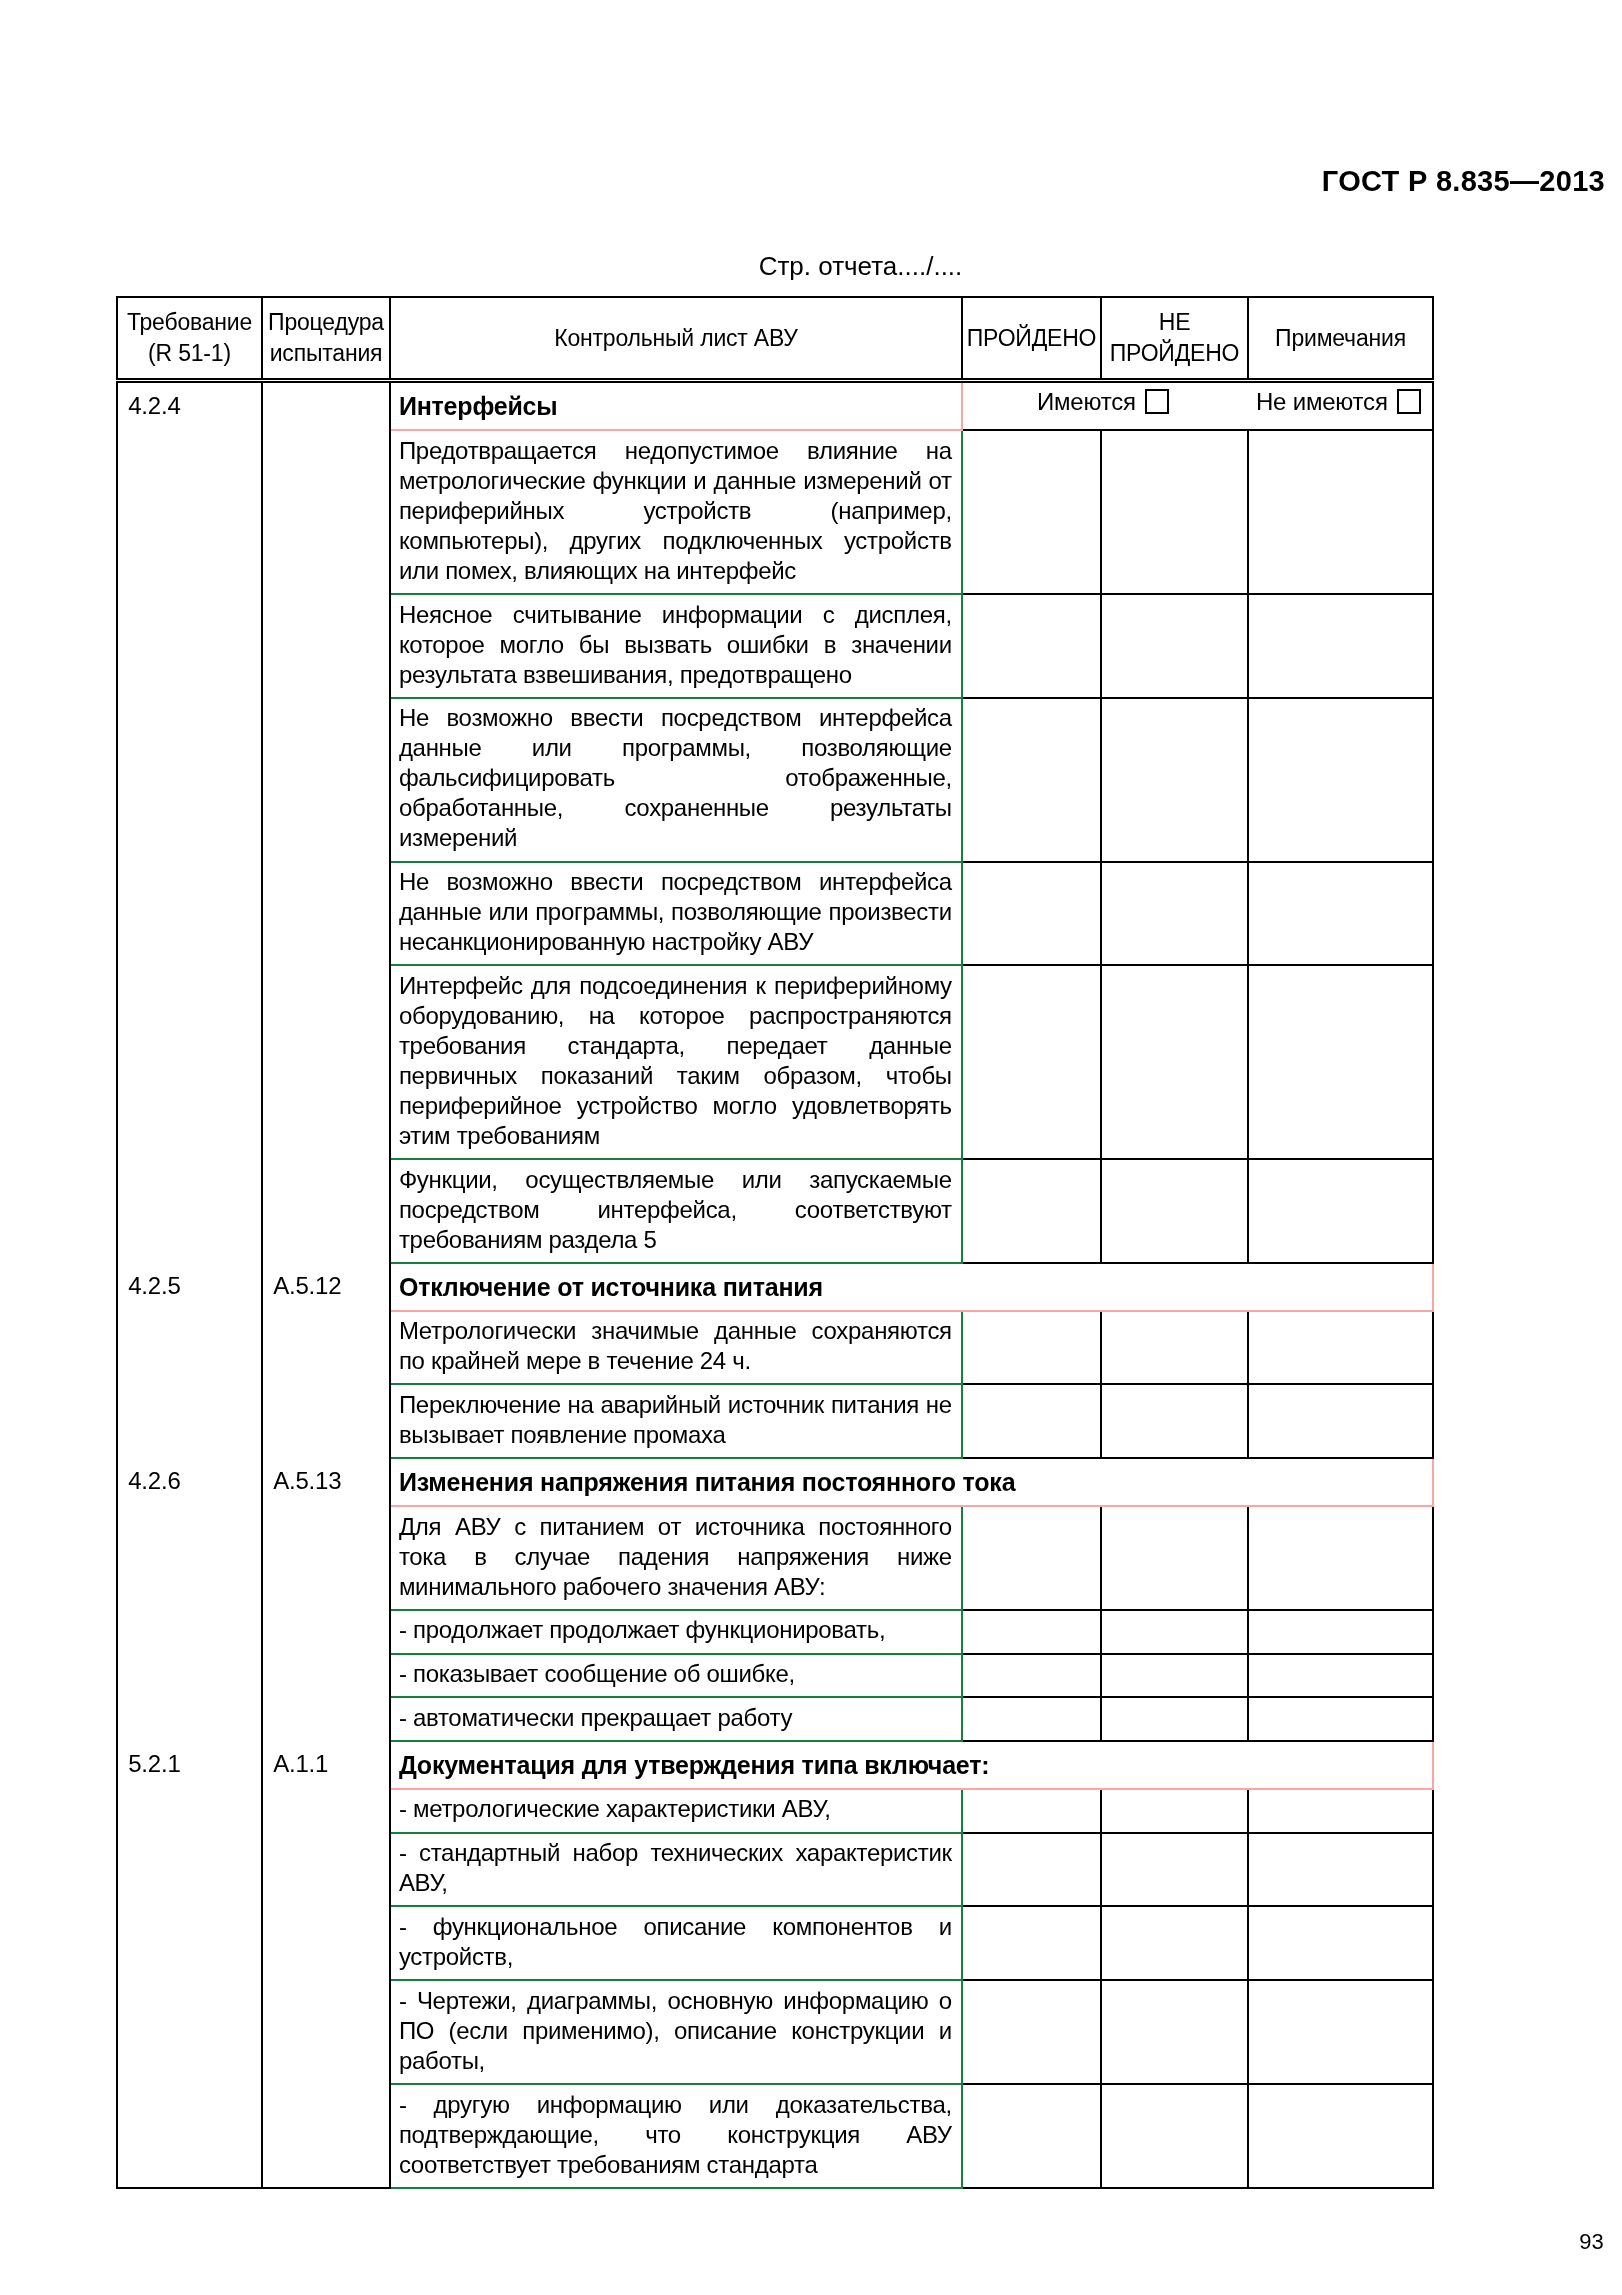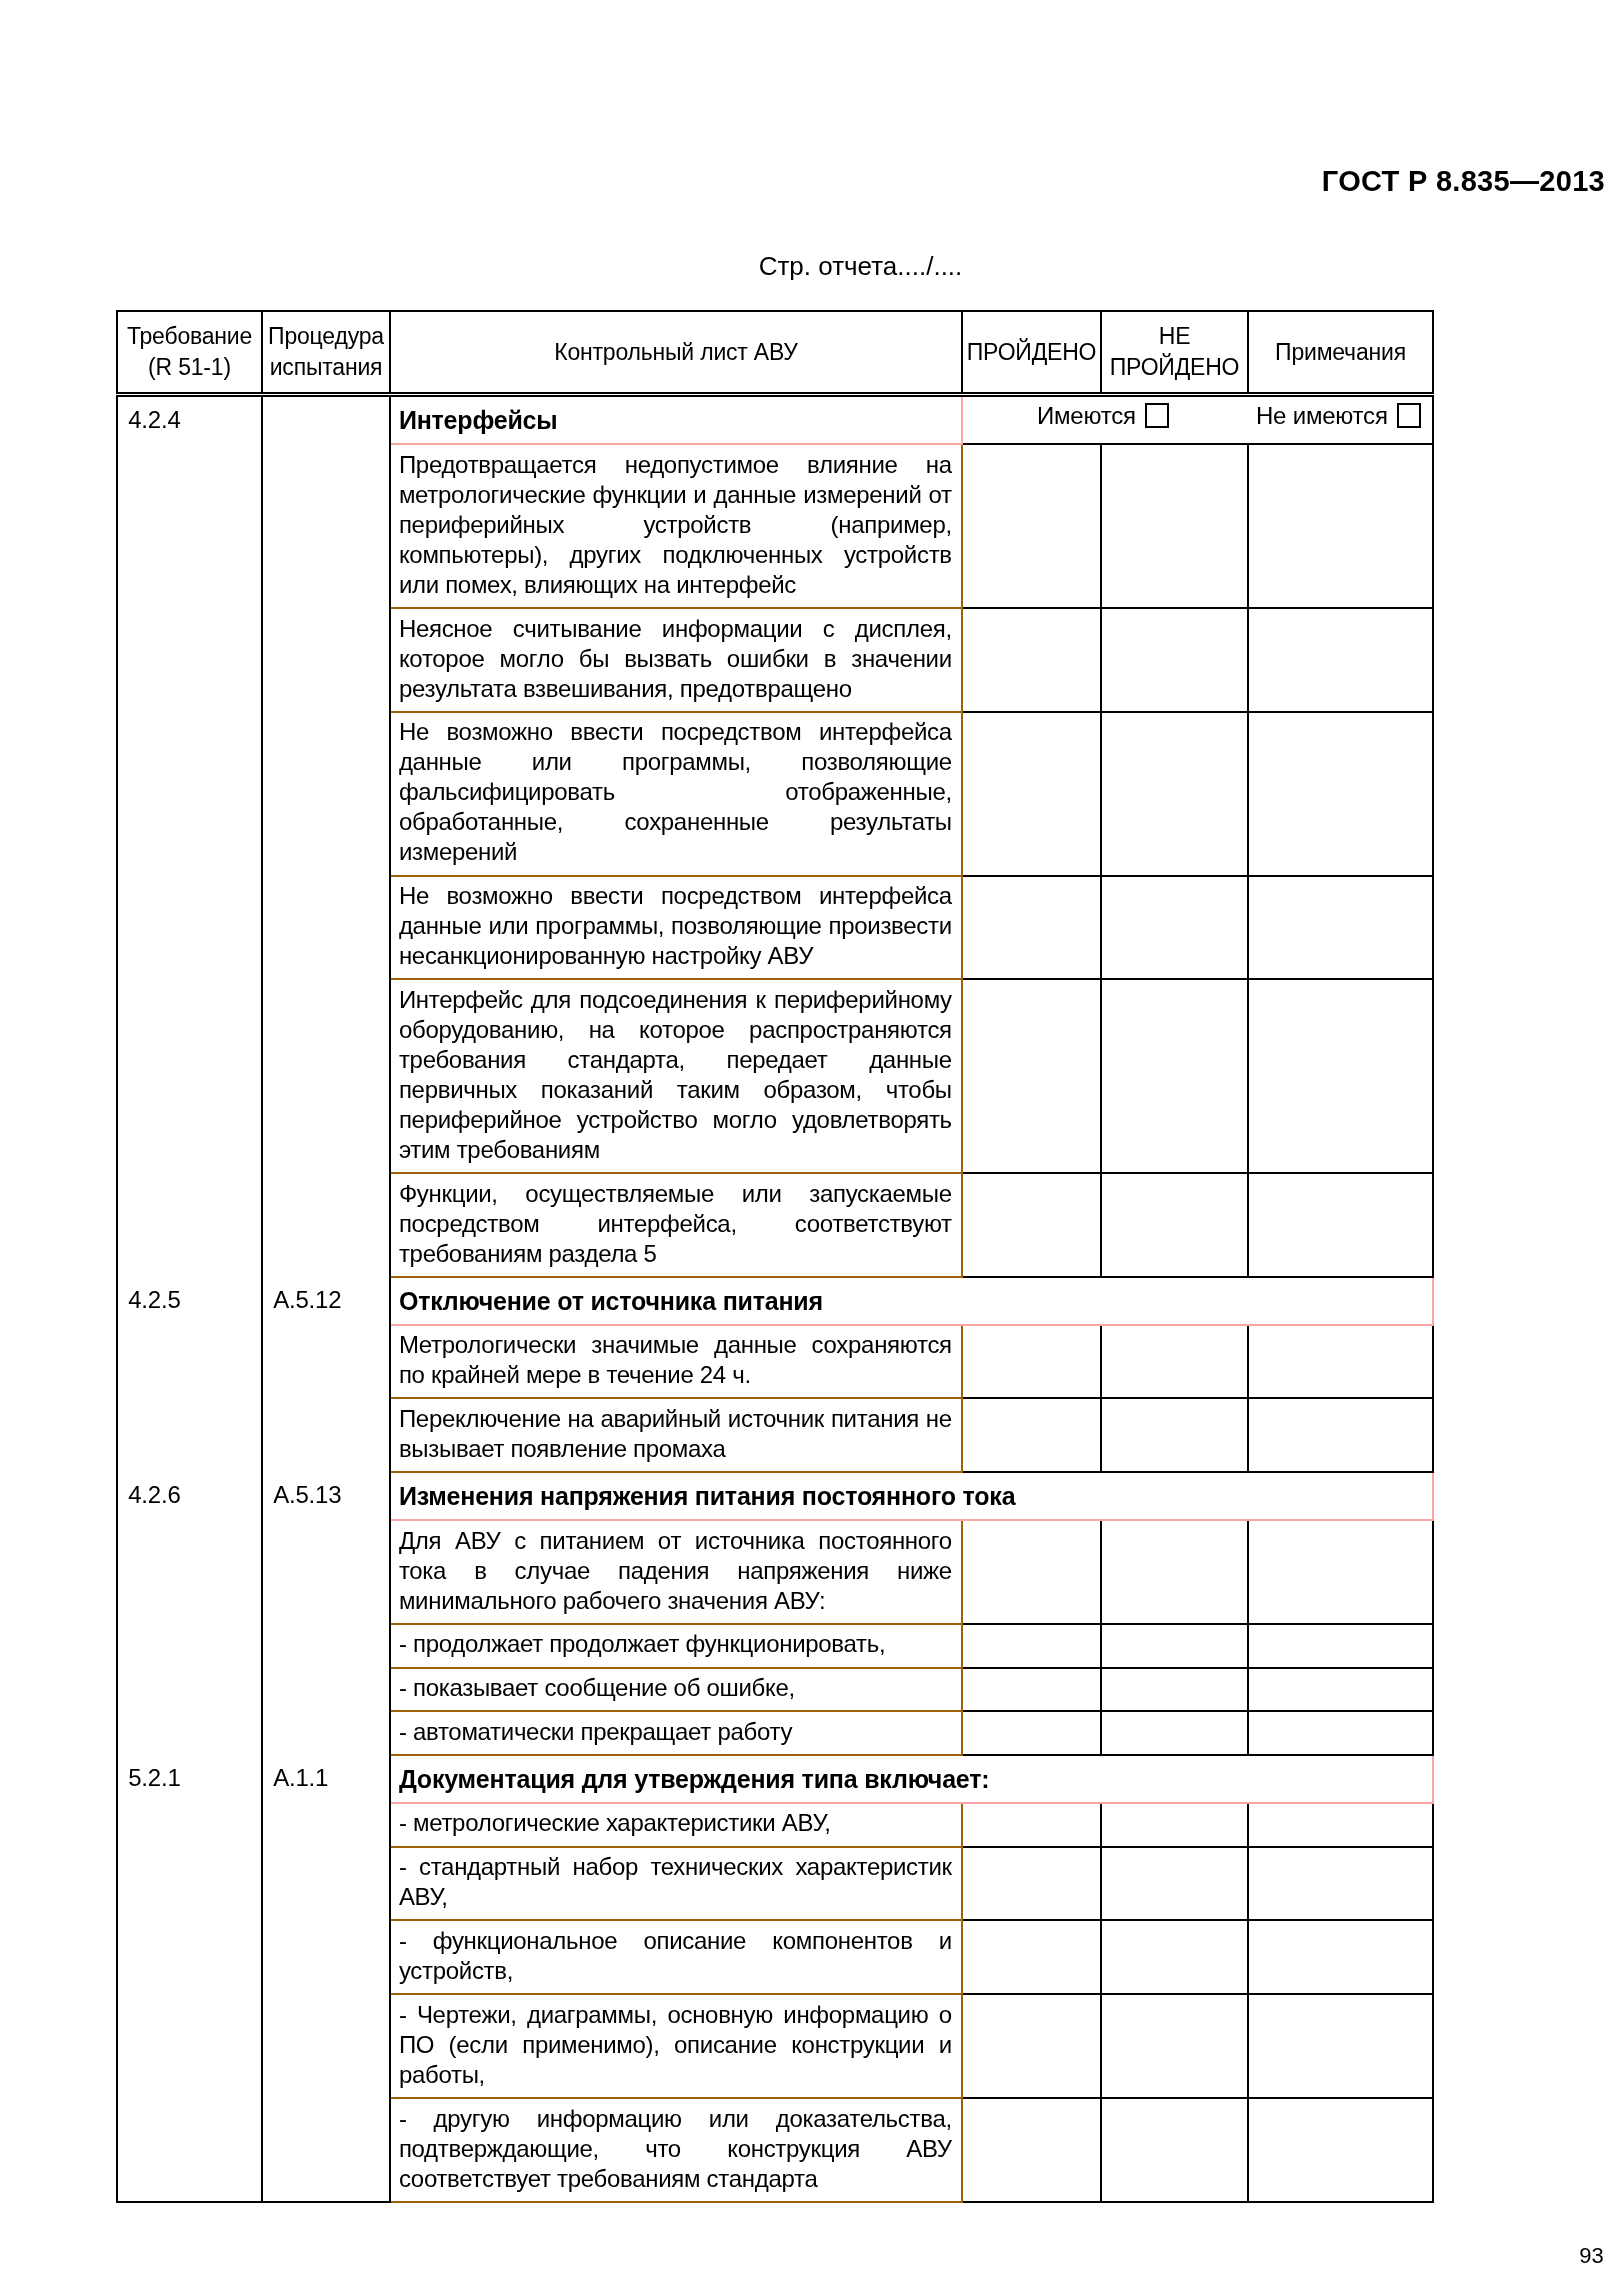--- a/index.html
+++ b/index.html
@@ -26,21 +26,21 @@
     line-height: 34px;
     letter-spacing: 0.3px;
   }
   .report-line {
     margin-top: 52px;
     text-align: center;
     font-size: 26px;
     line-height: 33px;
   }
   table.checklist {
-    margin-top: 27px;
+    margin-top: 13px;
     border-collapse: collapse;
     table-layout: fixed;
     width: 1315px;
     border: 2px solid #000;
   }
   table.checklist th {
     border: 2px solid #000;
     border-bottom: 5.2px double #000;
     font-weight: normal;
     font-size: 23px;
@@ -55,21 +55,21 @@
   td.cnum {
     border-left: 2px solid #000;
     border-right: 2px solid #000;
     border-top: none;
     border-bottom: none;
     font-size: 24px;
     letter-spacing: -0.2px;
   }
   .numpad { padding: 7.9px 0 0 9.2px; }
   td.ctext {
-    border: 2px solid #a16207;
+    border: 2px solid #15803d;
     font-size: 24px;
     line-height: 30px;
     letter-spacing: -0.3px;
     text-align: justify;
     padding: 4.6px 9.2px 7.2px 7.9px;
   }
   td.cempty { border: 2px solid #000; }
   td.ctitle, td.ctitle3 {
     border: 2px solid #fca5a5;
     font-weight: bold;

